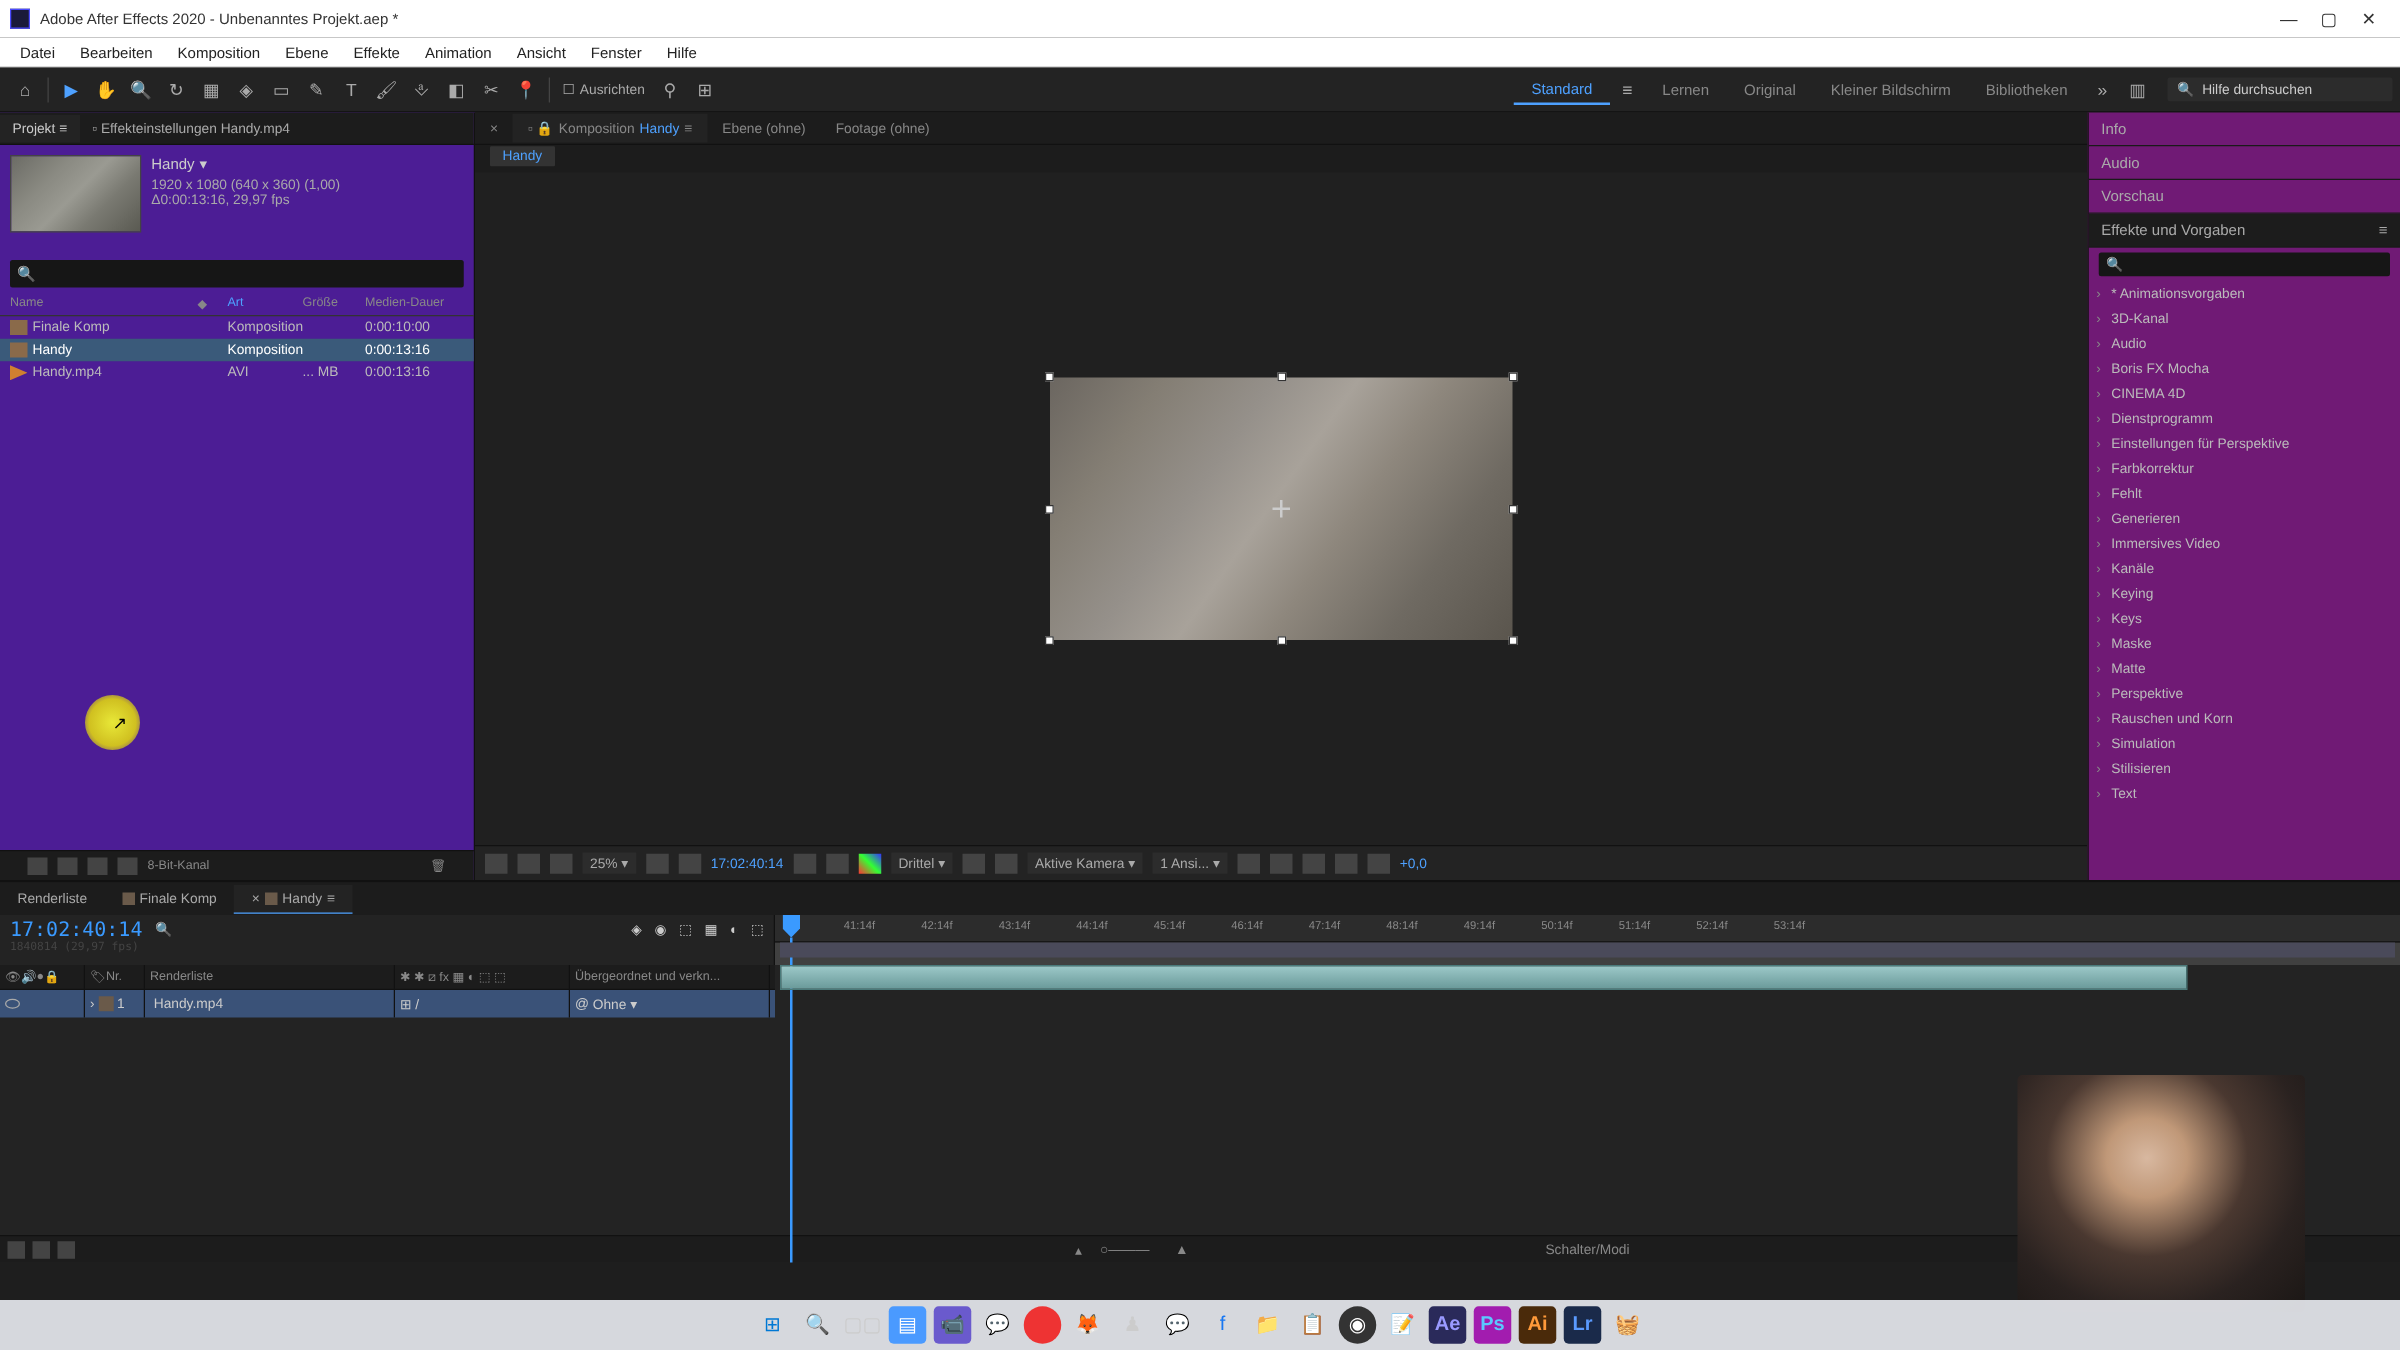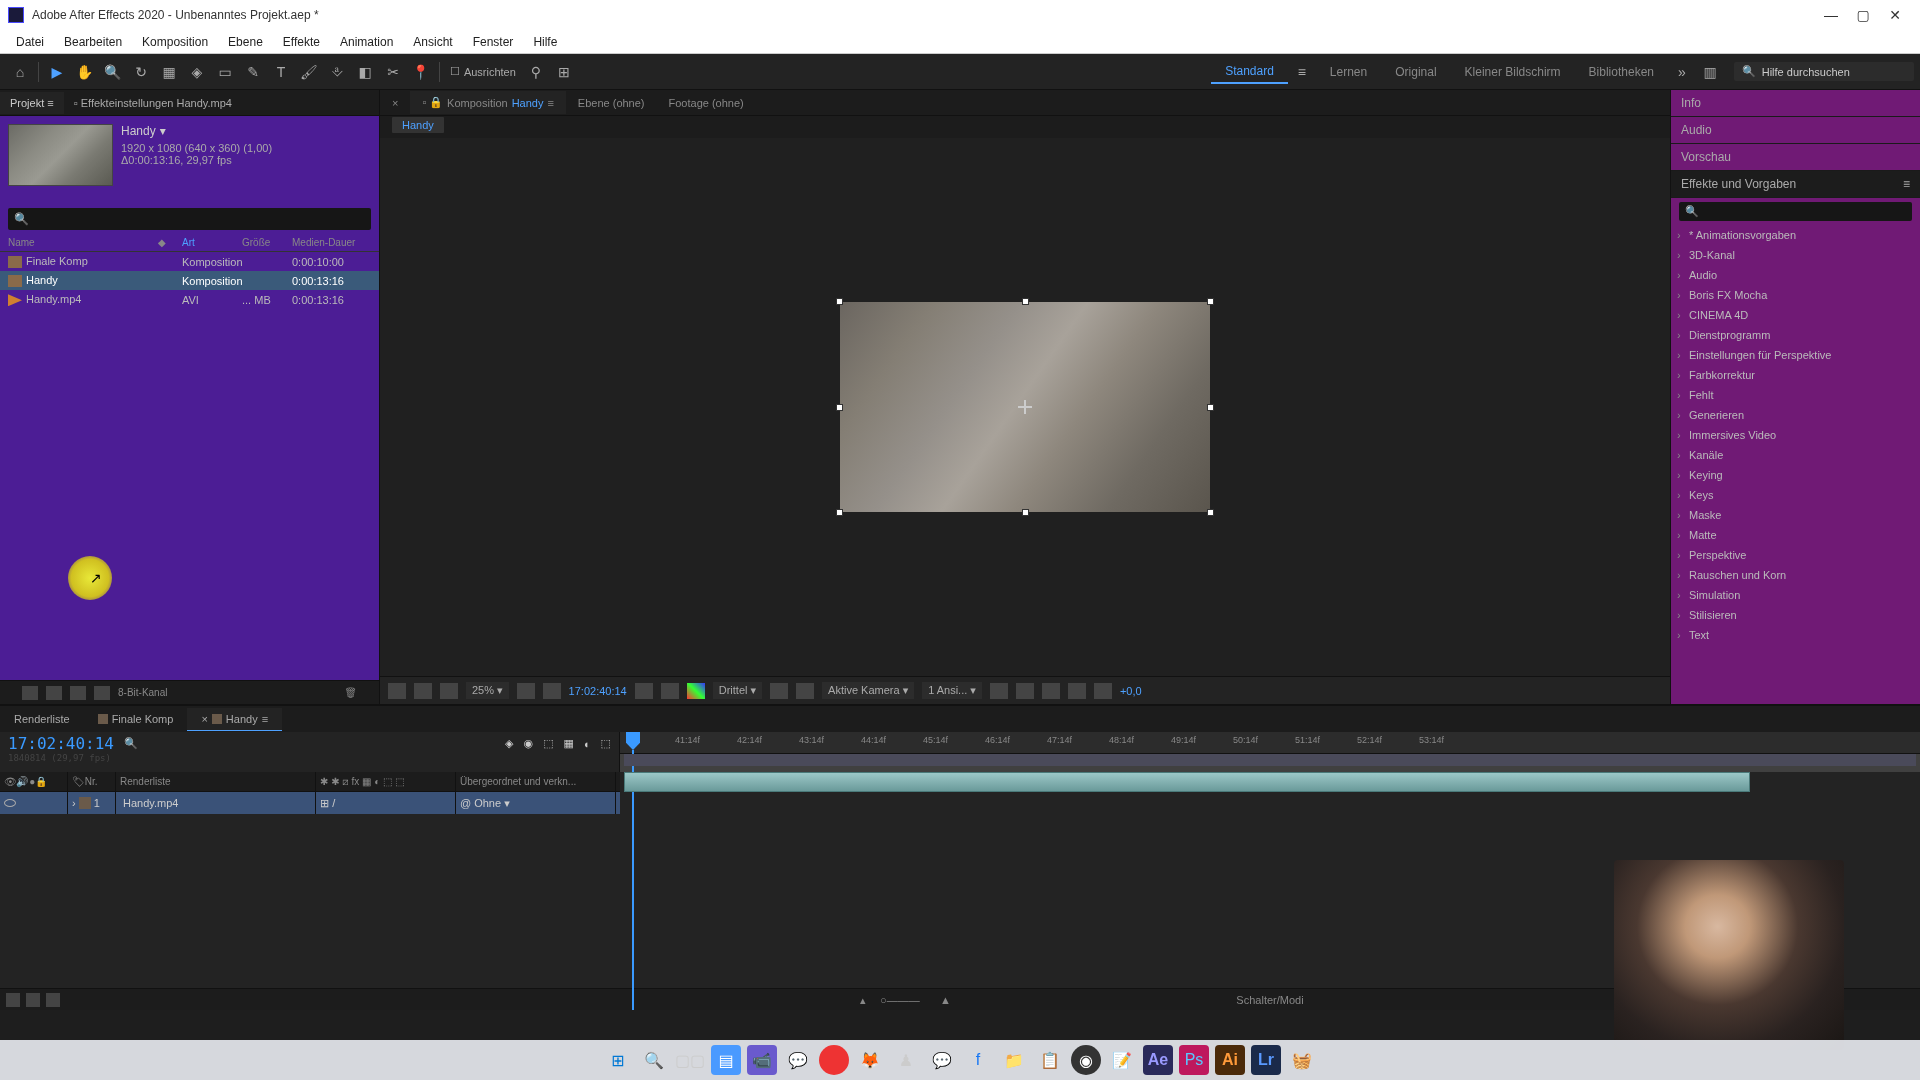--- a/index.html
+++ b/index.html
@@ -116,21 +116,21 @@
 .tl-bottom .tlb-center { flex: 1; text-align: center; color: #888; font-size: 11px; position: relative; }
 .tlb-ic { width: 14px; height: 14px; background: #444; }
 
 
 .webcam { position: absolute; right: 76px; bottom: 30px; width: 230px; height: 190px; background: radial-gradient(ellipse at 45% 35%, #d8b8a0 0%, #c09878 18%, #4a3830 45%, #2a2220 70%, #1a1614 100%); z-index: 100; border-radius: 4px; }
 
 
 .taskbar { position: absolute; bottom: 0; left: 0; right: 0; height: 40px; background: rgba(230,232,238,0.92); display: flex; align-items: center; justify-content: center; gap: 6px; z-index: 200; }
 .taskbar .tb-ic { width: 30px; height: 30px; border-radius: 4px; display: flex; align-items: center; justify-content: center; font-size: 16px; cursor: pointer; }
 .tb-win{color:#0078d4}.tb-ae{background:#2a2a5a;color:#9a9aff;font-size:10px;font-weight:bold}
-.tb-ps{background:#be185d;color:#5ac8ff;font-size:10px;font-weight:normal}
+.tb-ps{background:#a21caf;color:#5ac8ff;font-size:10px;font-weight:bold}
 .tb-ai{background:#4a2a0a;color:#ff9a3a;font-size:10px;font-weight:bold}
 .tb-lr{background:#1a2a4a;color:#5a9aff;font-size:10px;font-weight:bold}
 </style>
 </head>
 <body>
 
 <div class="titlebar">
   <div class="ae-logo"></div>
   <div class="title-text">Adobe After Effects 2020 - Unbenanntes Projekt.aep *</div>
   <div class="win-btns">

